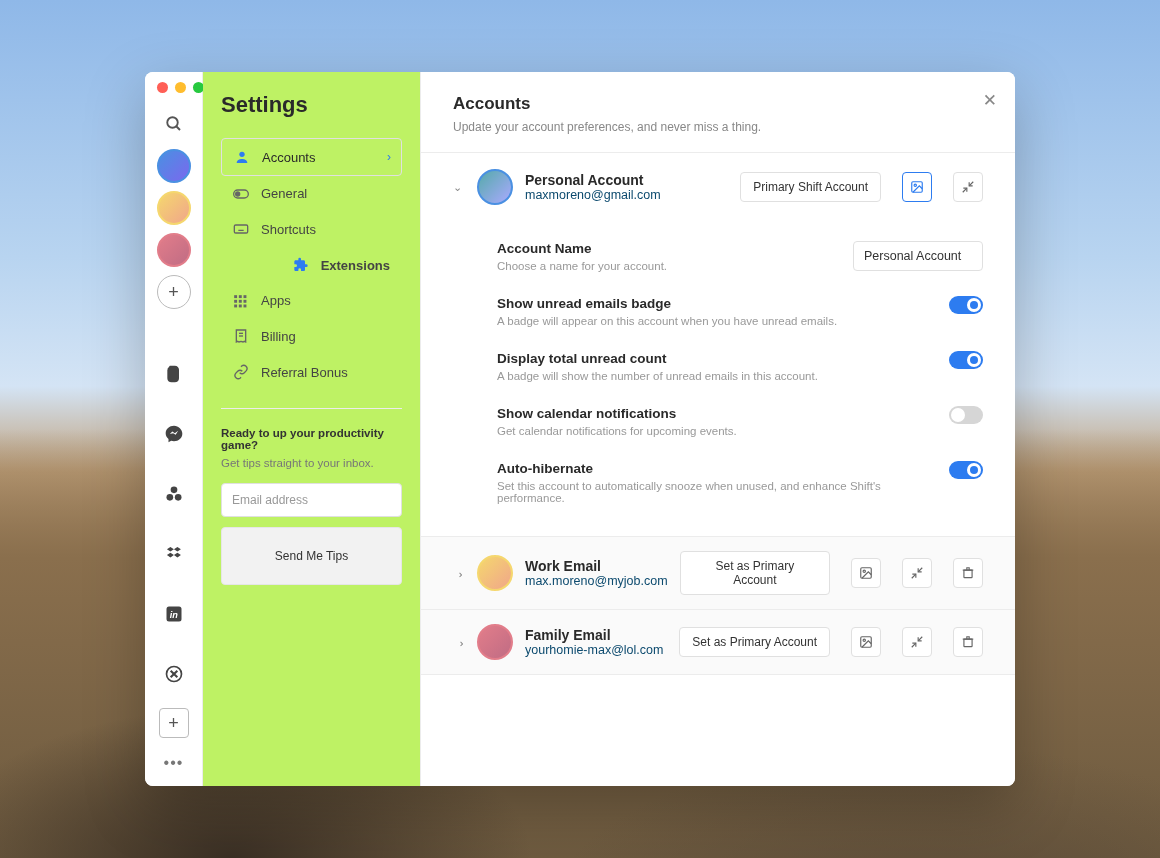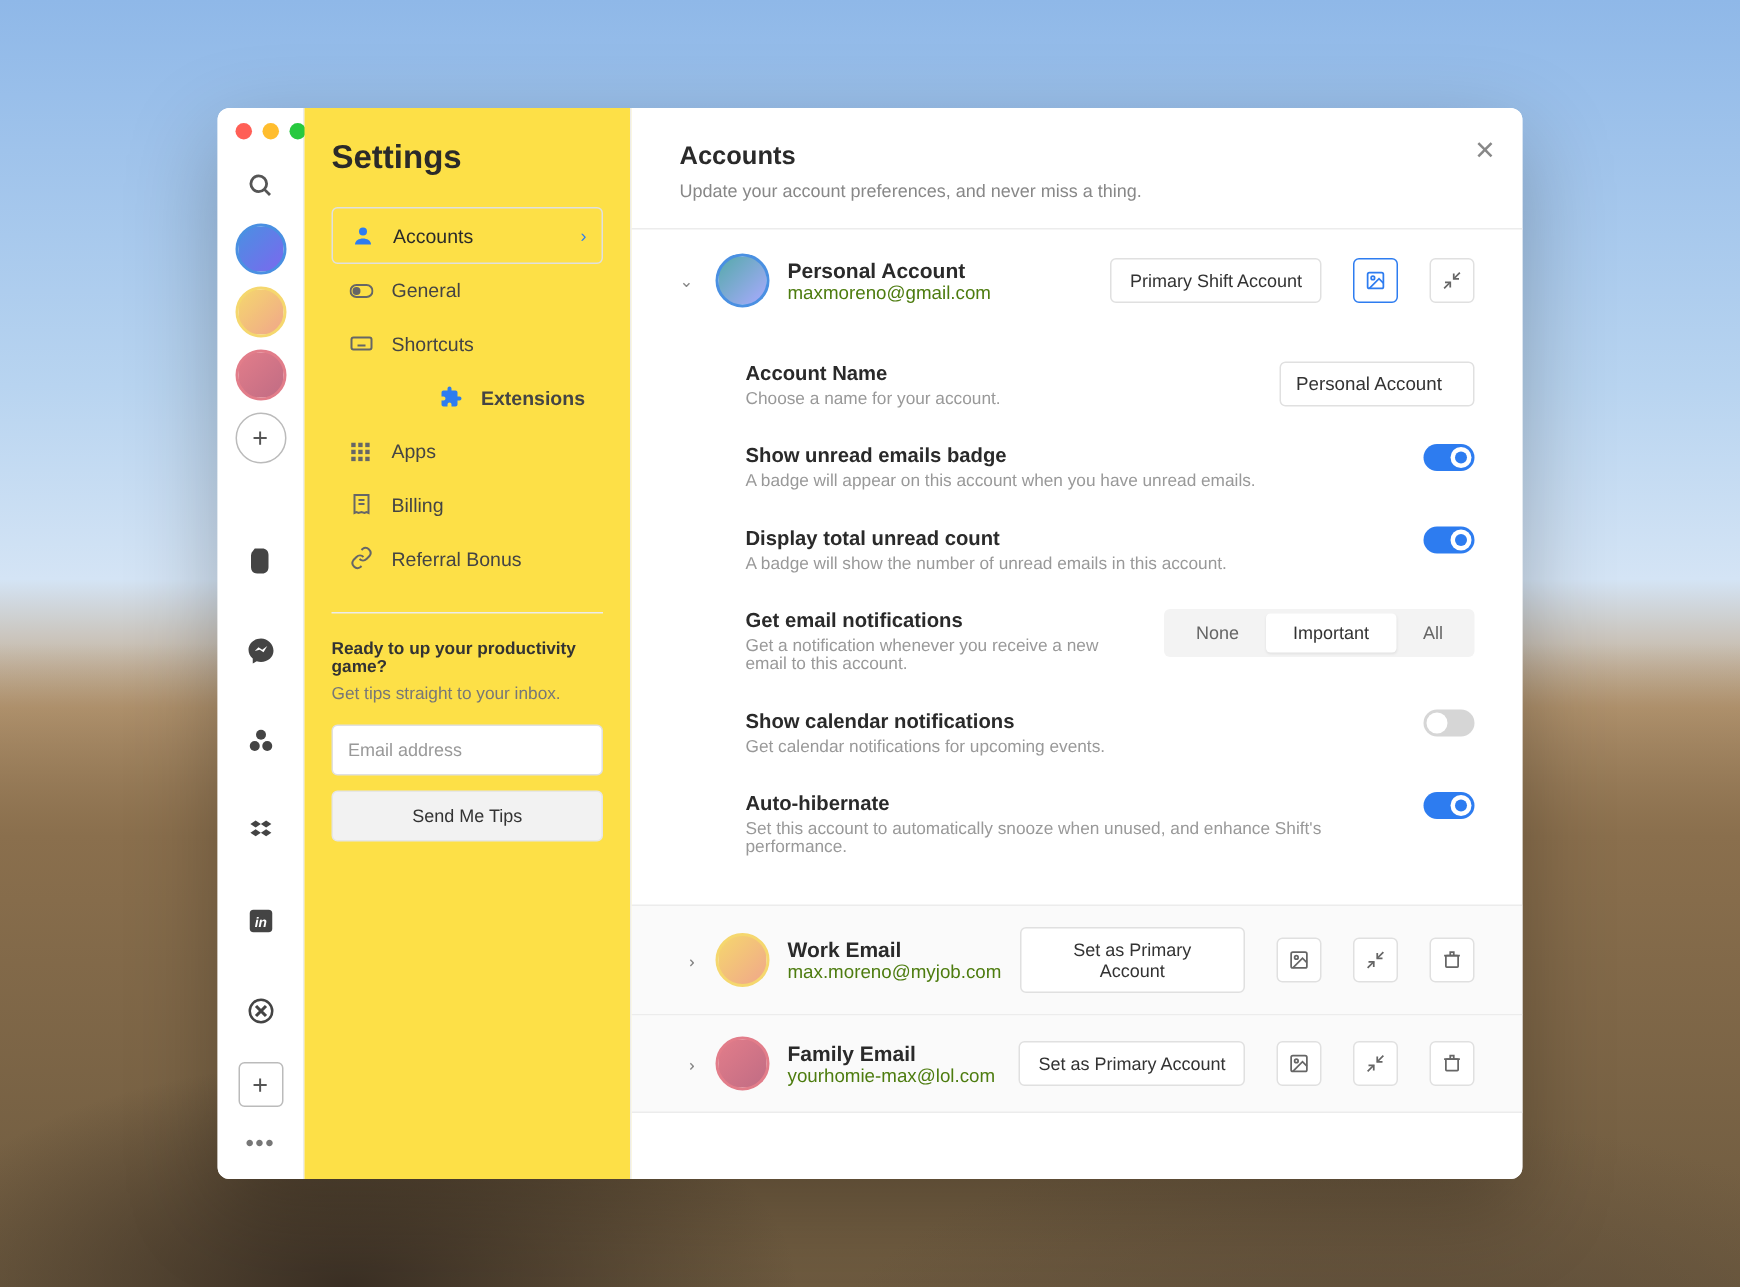--- a/index.html
+++ b/index.html
@@ -33,58 +33,58 @@
 .avatar.a1 { background: linear-gradient(135deg,#4a90e2,#7b68ee); border: 2px solid #4a90e2; }
 .avatar.a2 { background: linear-gradient(135deg,#f5d76e,#f0a68a); border: 2px solid #f5d76e; }
 .avatar.a3 { background: linear-gradient(135deg,#e27d8a,#c06c84); border: 2px solid #e27d8a; }
 .circle-btn { width: 34px; height: 34px; border-radius: 50%; border: 1.5px solid #bbb; display: flex; align-items: center; justify-content: center; color: #555; font-size: 18px; background: #fff; }
 .leftbar-spacer { flex: 1; }
 .app-icon { color: #444; margin: 16px 0; }
 .square-btn { width: 30px; height: 30px; border: 1.5px solid #bbb; border-radius: 4px; display: flex; align-items: center; justify-content: center; color: #555; font-size: 18px; }
 .dots { color: #777; font-size: 16px; margin: 8px 0 14px; letter-spacing: 1px; }
 
 .sidepanel {
-  width: 218px; background: #fde047; border-right: 1px solid #ececec;
+  width: 218px; background: #bef264; border-right: 1px solid #ececec;
   padding: 20px 18px; display: flex; flex-direction: column;
 }
 .sidepanel h1 { font-size: 22px; font-weight: 600; color: #2a2a2a; margin-bottom: 20px; }
 .nav-item {
   display: flex; align-items: center; gap: 12px; padding: 10px 12px; font-size: 13px;
   color: #444; border-radius: 4px; position: relative;
 }
 .nav-item.active { border: 1px solid #e0e0e0; color: #2a2a2a; font-weight: 500; }
 .nav-item.active .nav-icon { color: #2d7cf0; }
 .nav-item .chev { position: absolute; right: 10px; color: #2d7cf0; font-size: 12px; }
 .nav-icon { width: 16px; color: #666; }
 .nav-item.bold { font-weight: 600; justify-content: flex-end; }
 .side-divider { border: none; border-top: 1px solid #ececec; margin: 18px 0; }
 .tips-title { font-size: 11.5px; font-weight: 600; color: #333; margin-bottom: 6px; }
 .tips-sub { font-size: 11.5px; color: #777; margin-bottom: 14px; }
 .tips-input { width: 100%; border: 1px solid #e0e0e0; border-radius: 4px; padding: 9px 10px; font-size: 12px; color: #333; margin-bottom: 10px; }
 .tips-input::placeholder { color: #999; }
-.tips-btn { width: 100%; background: #f2f2f2; border: 1px solid #e6e6e6; border-radius: 4px; padding: 9px; font-size: 12px; color: #333; font-weight: 500; }
+.tips-btn { width: 100%; background: #f2f2f2; border: 1px solid #e6e6e6; border-radius: 4px; padding: 21px; font-size: 12px; color: #333; font-weight: 500; }
 
 .main { flex: 1; display: flex; flex-direction: column; background: #fff; position: relative; }
 .main-header { padding: 22px 32px 18px; border-bottom: 1px solid #ececec; position: relative;}
 .main-header h2 { font-size: 17px; font-weight: 600; color: #2a2a2a; margin-bottom: 6px; }
 .main-header p { font-size: 12px; color: #888; }
 .close-x { position: absolute; right: 18px; top: 18px; color: #888; font-size: 17px; cursor: pointer; }
 
 .main-body { flex: 1; overflow-y: auto; }
 .account-block { border-bottom: 1px solid #ececec; }
 .account-row {
   display: flex; align-items: center; padding: 16px 32px; gap: 12px;
 }
 .expand-caret { color: #888; font-size: 11px; width: 12px; }
 .acct-avatar { width: 36px; height: 36px; border-radius: 50%; background: linear-gradient(135deg,#5aa,#aaf); border: 2px solid #4a90e2; flex-shrink: 0; }
 .acct-avatar.w { border-color: #f5d76e; background: linear-gradient(135deg,#f5d76e,#f0a68a);}
 .acct-avatar.f { border-color: #e27d8a; background: linear-gradient(135deg,#e27d8a,#c06c84);}
 .acct-info { flex: 1; }
 .acct-name { font-size: 14px; font-weight: 600; color: #2a2a2a; }
-.acct-email { font-size: 12.5px; color: #4d7c0f; }
+.acct-email { font-size: 12.5px; color: #0c4a6e; }
 .acct-actions { display: flex; gap: 21px; align-items: center; }
 .btn-outline { border: 1px solid #e0e0e0; background: #fff; border-radius: 4px; padding: 7px 12px; font-size: 12px; color: #333; font-weight: 500; }
 .icon-btn { width: 30px; height: 30px; border: 1px solid #e0e0e0; border-radius: 4px; display: flex; align-items: center; justify-content: center; color: #666; background: #fff; }
 .icon-btn.active { border-color: #2d7cf0; color: #2d7cf0; }
 
 .settings-list { padding: 8px 32px 20px 76px; }
 .setting-row { display: flex; align-items: flex-start; padding: 12px 0; gap: 20px; }
 .setting-text { flex: 1; }
 .setting-title { font-size: 13.5px; font-weight: 600; color: #2a2a2a; margin-bottom: 4px; }
 .setting-desc { font-size: 11.5px; color: #999; }
@@ -312,31 +312,20 @@
             <div class="setting-text">
               <div class="setting-title">Display total unread count</div>
               <div class="setting-desc">A badge will show the number of unread emails in this account.</div>
             </div>
             <div class="toggle on">
                 <div class="knob"></div>
               </div>
           </div>
           <div class="setting-row">
             <div class="setting-text">
-              <div class="setting-title">Get email notifications</div>
-              <div class="setting-desc">Get a notification whenever you receive a new email to this account.</div>
-            </div>
-            <div class="segmented">
-              <div class="seg">None</div>
-              <div class="seg active">Important</div>
-              <div class="seg">All</div>
-            </div>
-          </div>
-          <div class="setting-row">
-            <div class="setting-text">
               <div class="setting-title">Show calendar notifications</div>
               <div class="setting-desc">Get calendar notifications for upcoming events.</div>
             </div>
             <div class="toggle off">
                 <div class="knob"></div>
               </div>
           </div>
           <div class="setting-row">
             <div class="setting-text">
               <div class="setting-title">Auto-hibernate</div>

